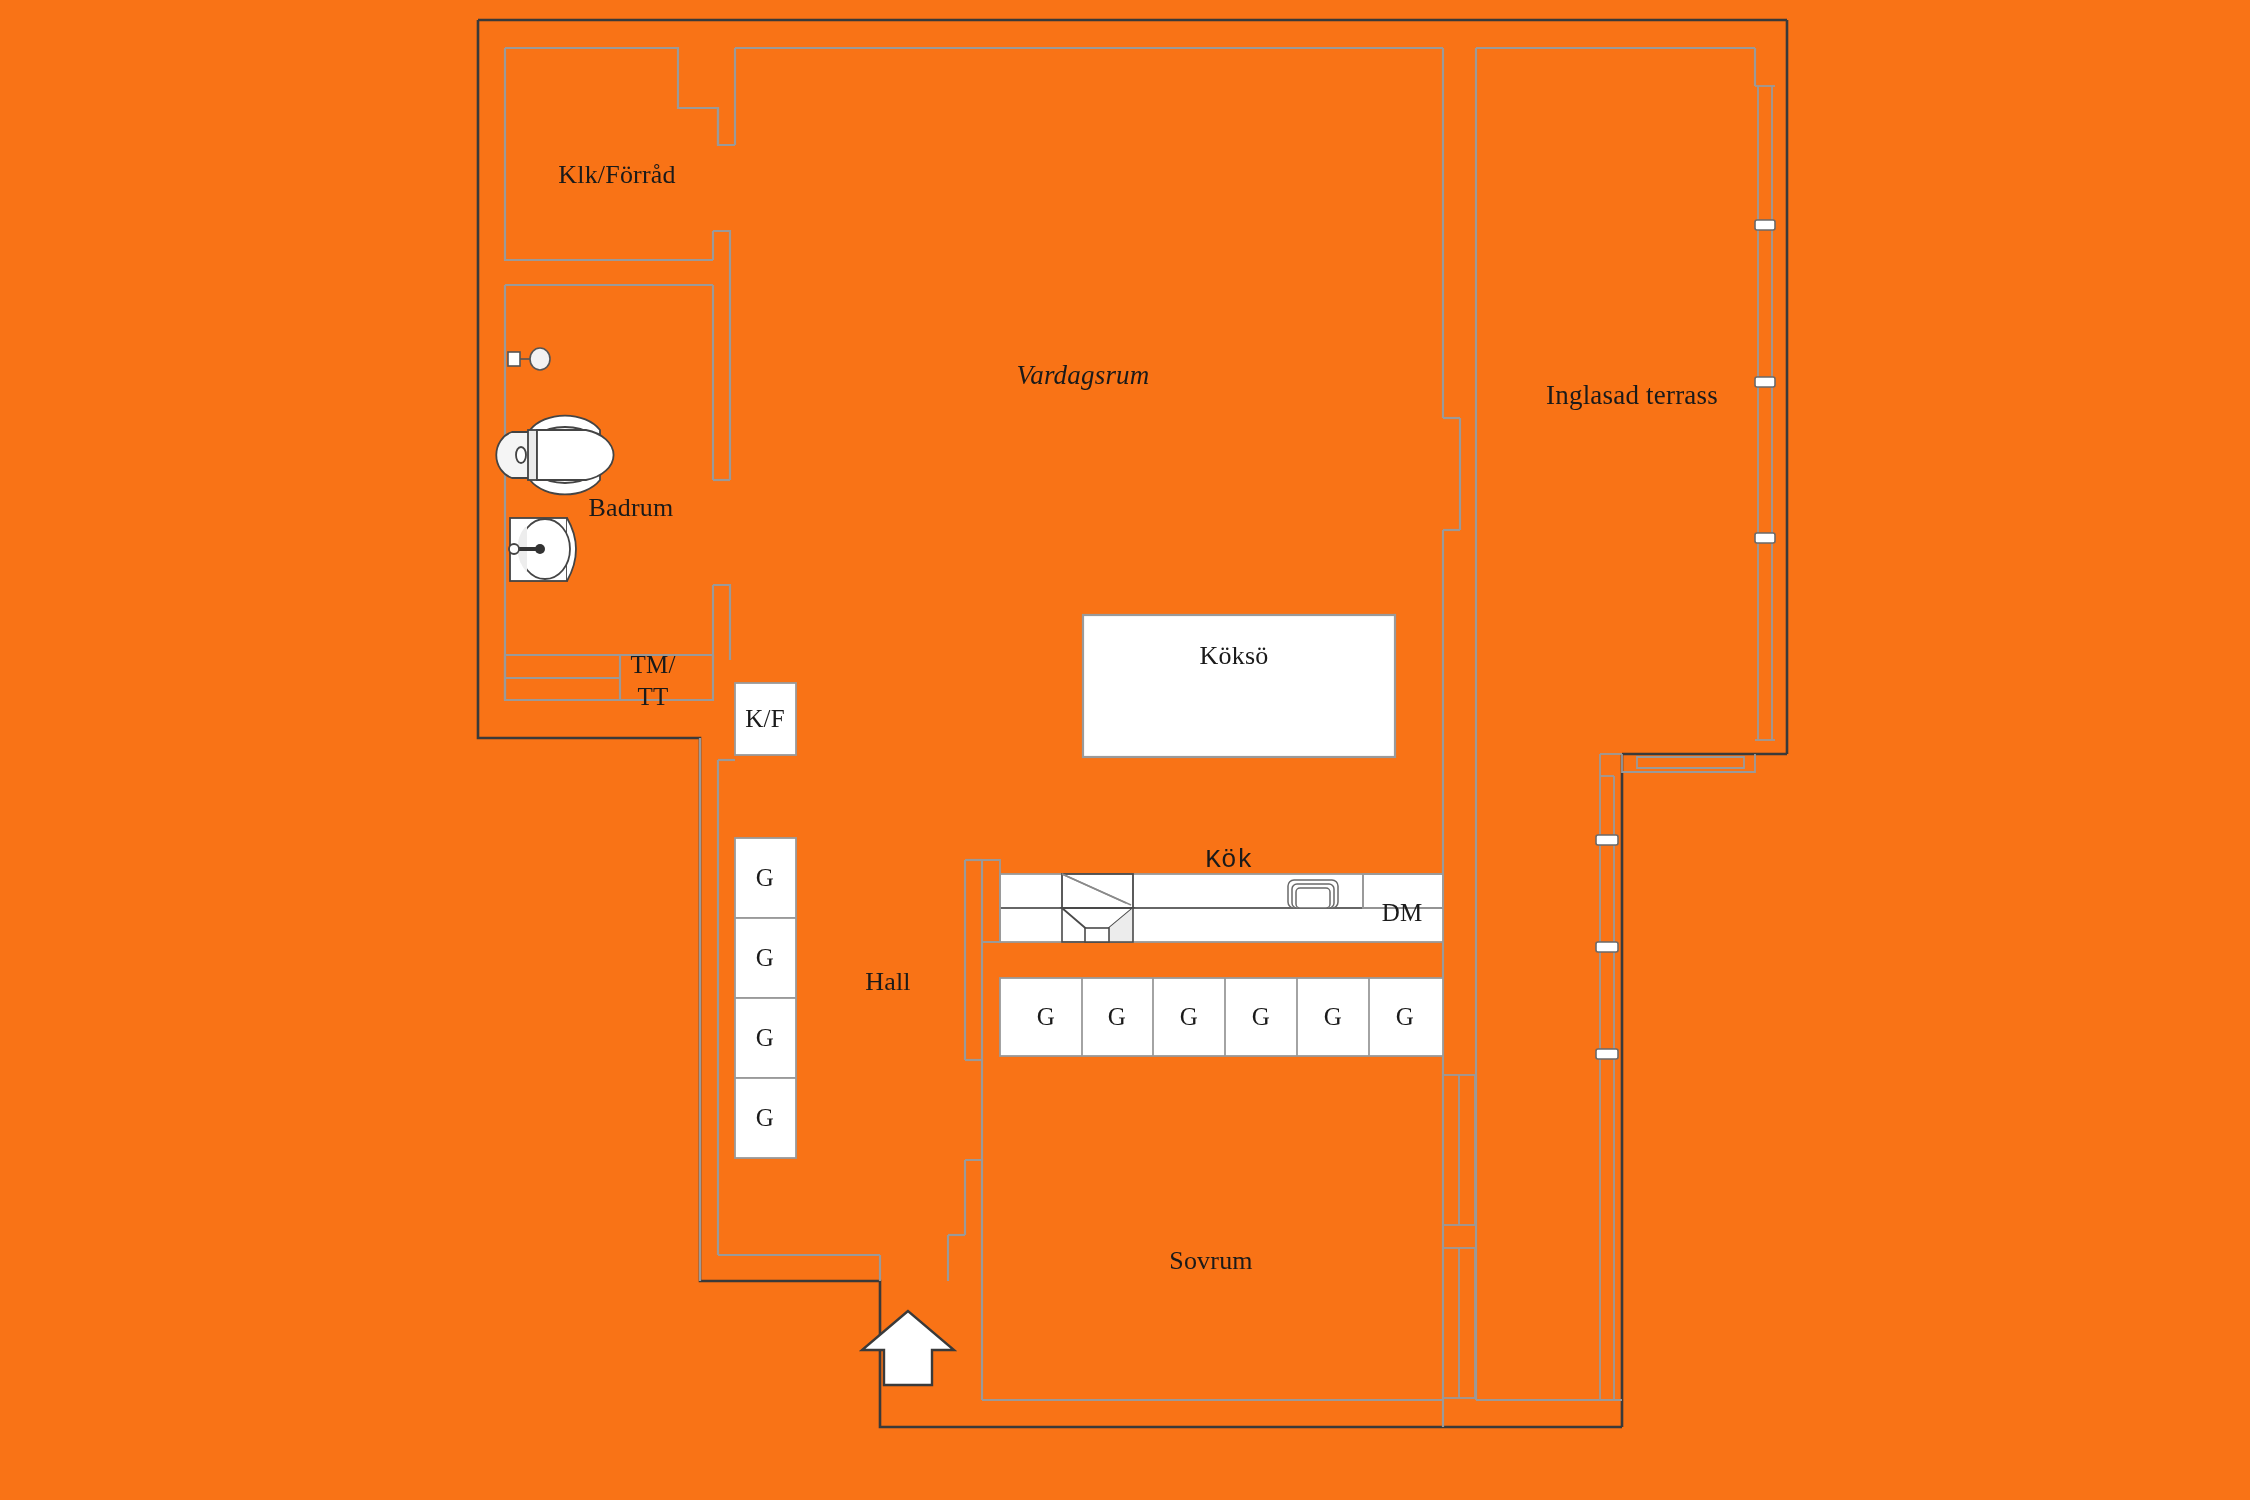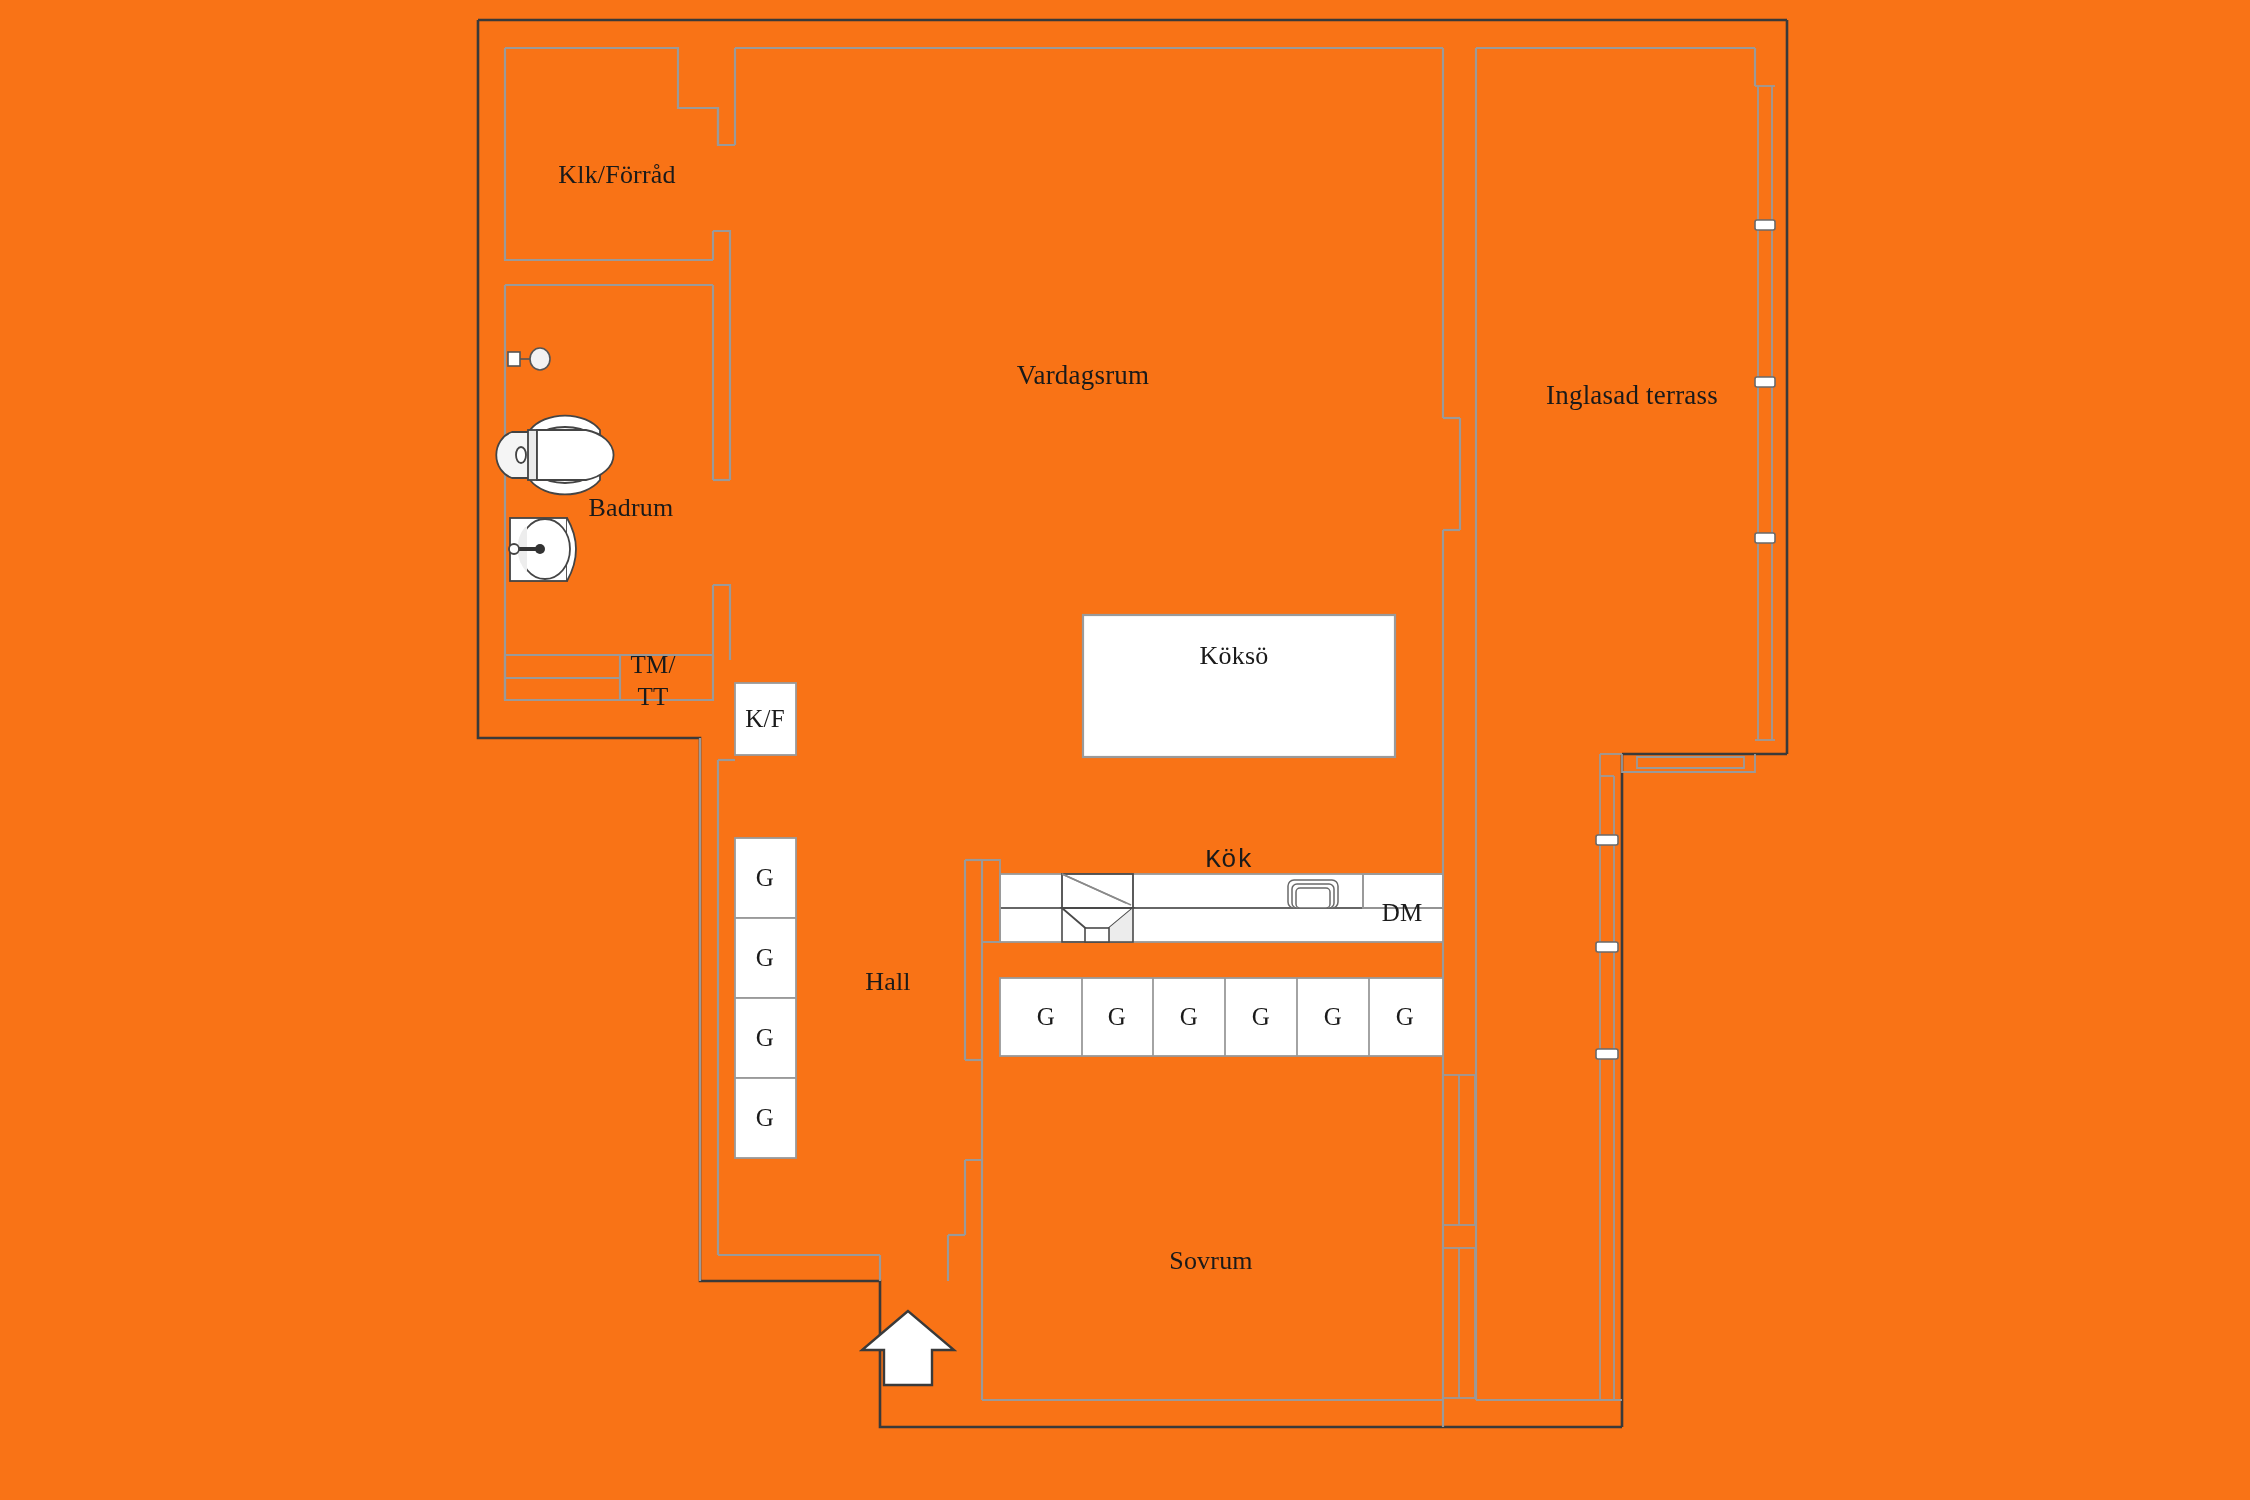--- a/index.html
+++ b/index.html
@@ -247,21 +247,21 @@
     <g fill="#ffffff" stroke="#3a3a3a" stroke-width="2.4" stroke-linejoin="miter">
       <path d="M 908,1311 L 862,1350 L 884,1350 L 884,1385 L 932,1385 L 932,1350 L 954,1350 Z"></path>
     </g>
 
   </svg>
 
   <div class="room-label lbl-md" style="left:617px; top:175px;">Klk/Förråd</div>
 
   <div class="room-label lbl-md" style="left:631px; top:508px;text-align:center;">Badrum</div>
 
-  <div class="room-label lbl-lg" style="left:1083px; top:375px;">Vardagsrum</div>
+  <div class="room-label lbl-lg" style="left:1083px; top:375px;font-style:italic;">Vardagsrum</div>
 
   <div class="room-label lbl-lg" style="left:1632px; top:395px;">Inglasad terrass</div>
 
   <div class="room-label lbl-md" style="left:1234px; top:656px;">Köksö</div>
 
   <div class="room-label lbl-md" style="left:1229px; top:860px;font-family:Liberation Mono, monospace;">Kök</div>
 
   <div class="room-label lbl-md" style="left:888px; top:982px;">Hall</div>
 
   <div class="room-label lbl-md" style="left:1211px; top:1261px;">Sovrum</div>

